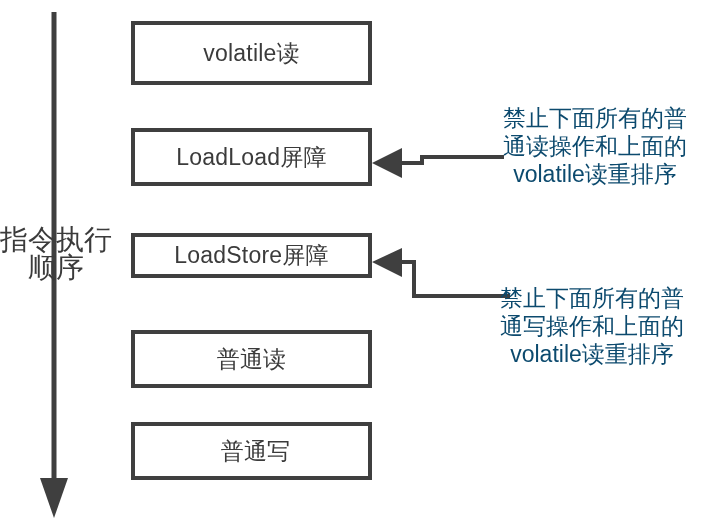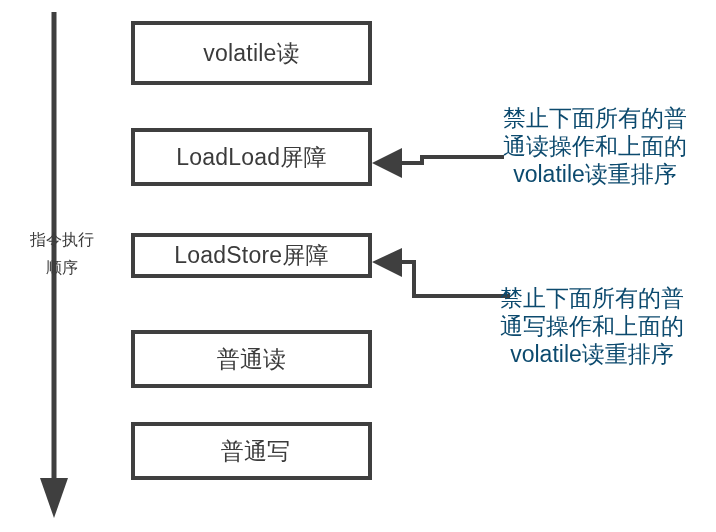--- a/index.html
+++ b/index.html
@@ -45,25 +45,25 @@
   #order-arrow {
     position: absolute;
     left: 30px;
     top: 6px;
     width: 52px;
     height: 515px;
     pointer-events: none;
   }
   #order-label {
     position: absolute;
-    left: 6px;
+    left: 0px;
     top: 226px;
     width: 112px;
     text-align: center;
-    font-size: 16px;
+    font-size: 28px;
     line-height: 28px;
     color: #3b3b3b;
   }
 
   
   .connector {
     position: absolute;
     pointer-events: none;
   }
   #connector-0 { left: 370px; top: 140px; width: 134px; height: 46px; }

